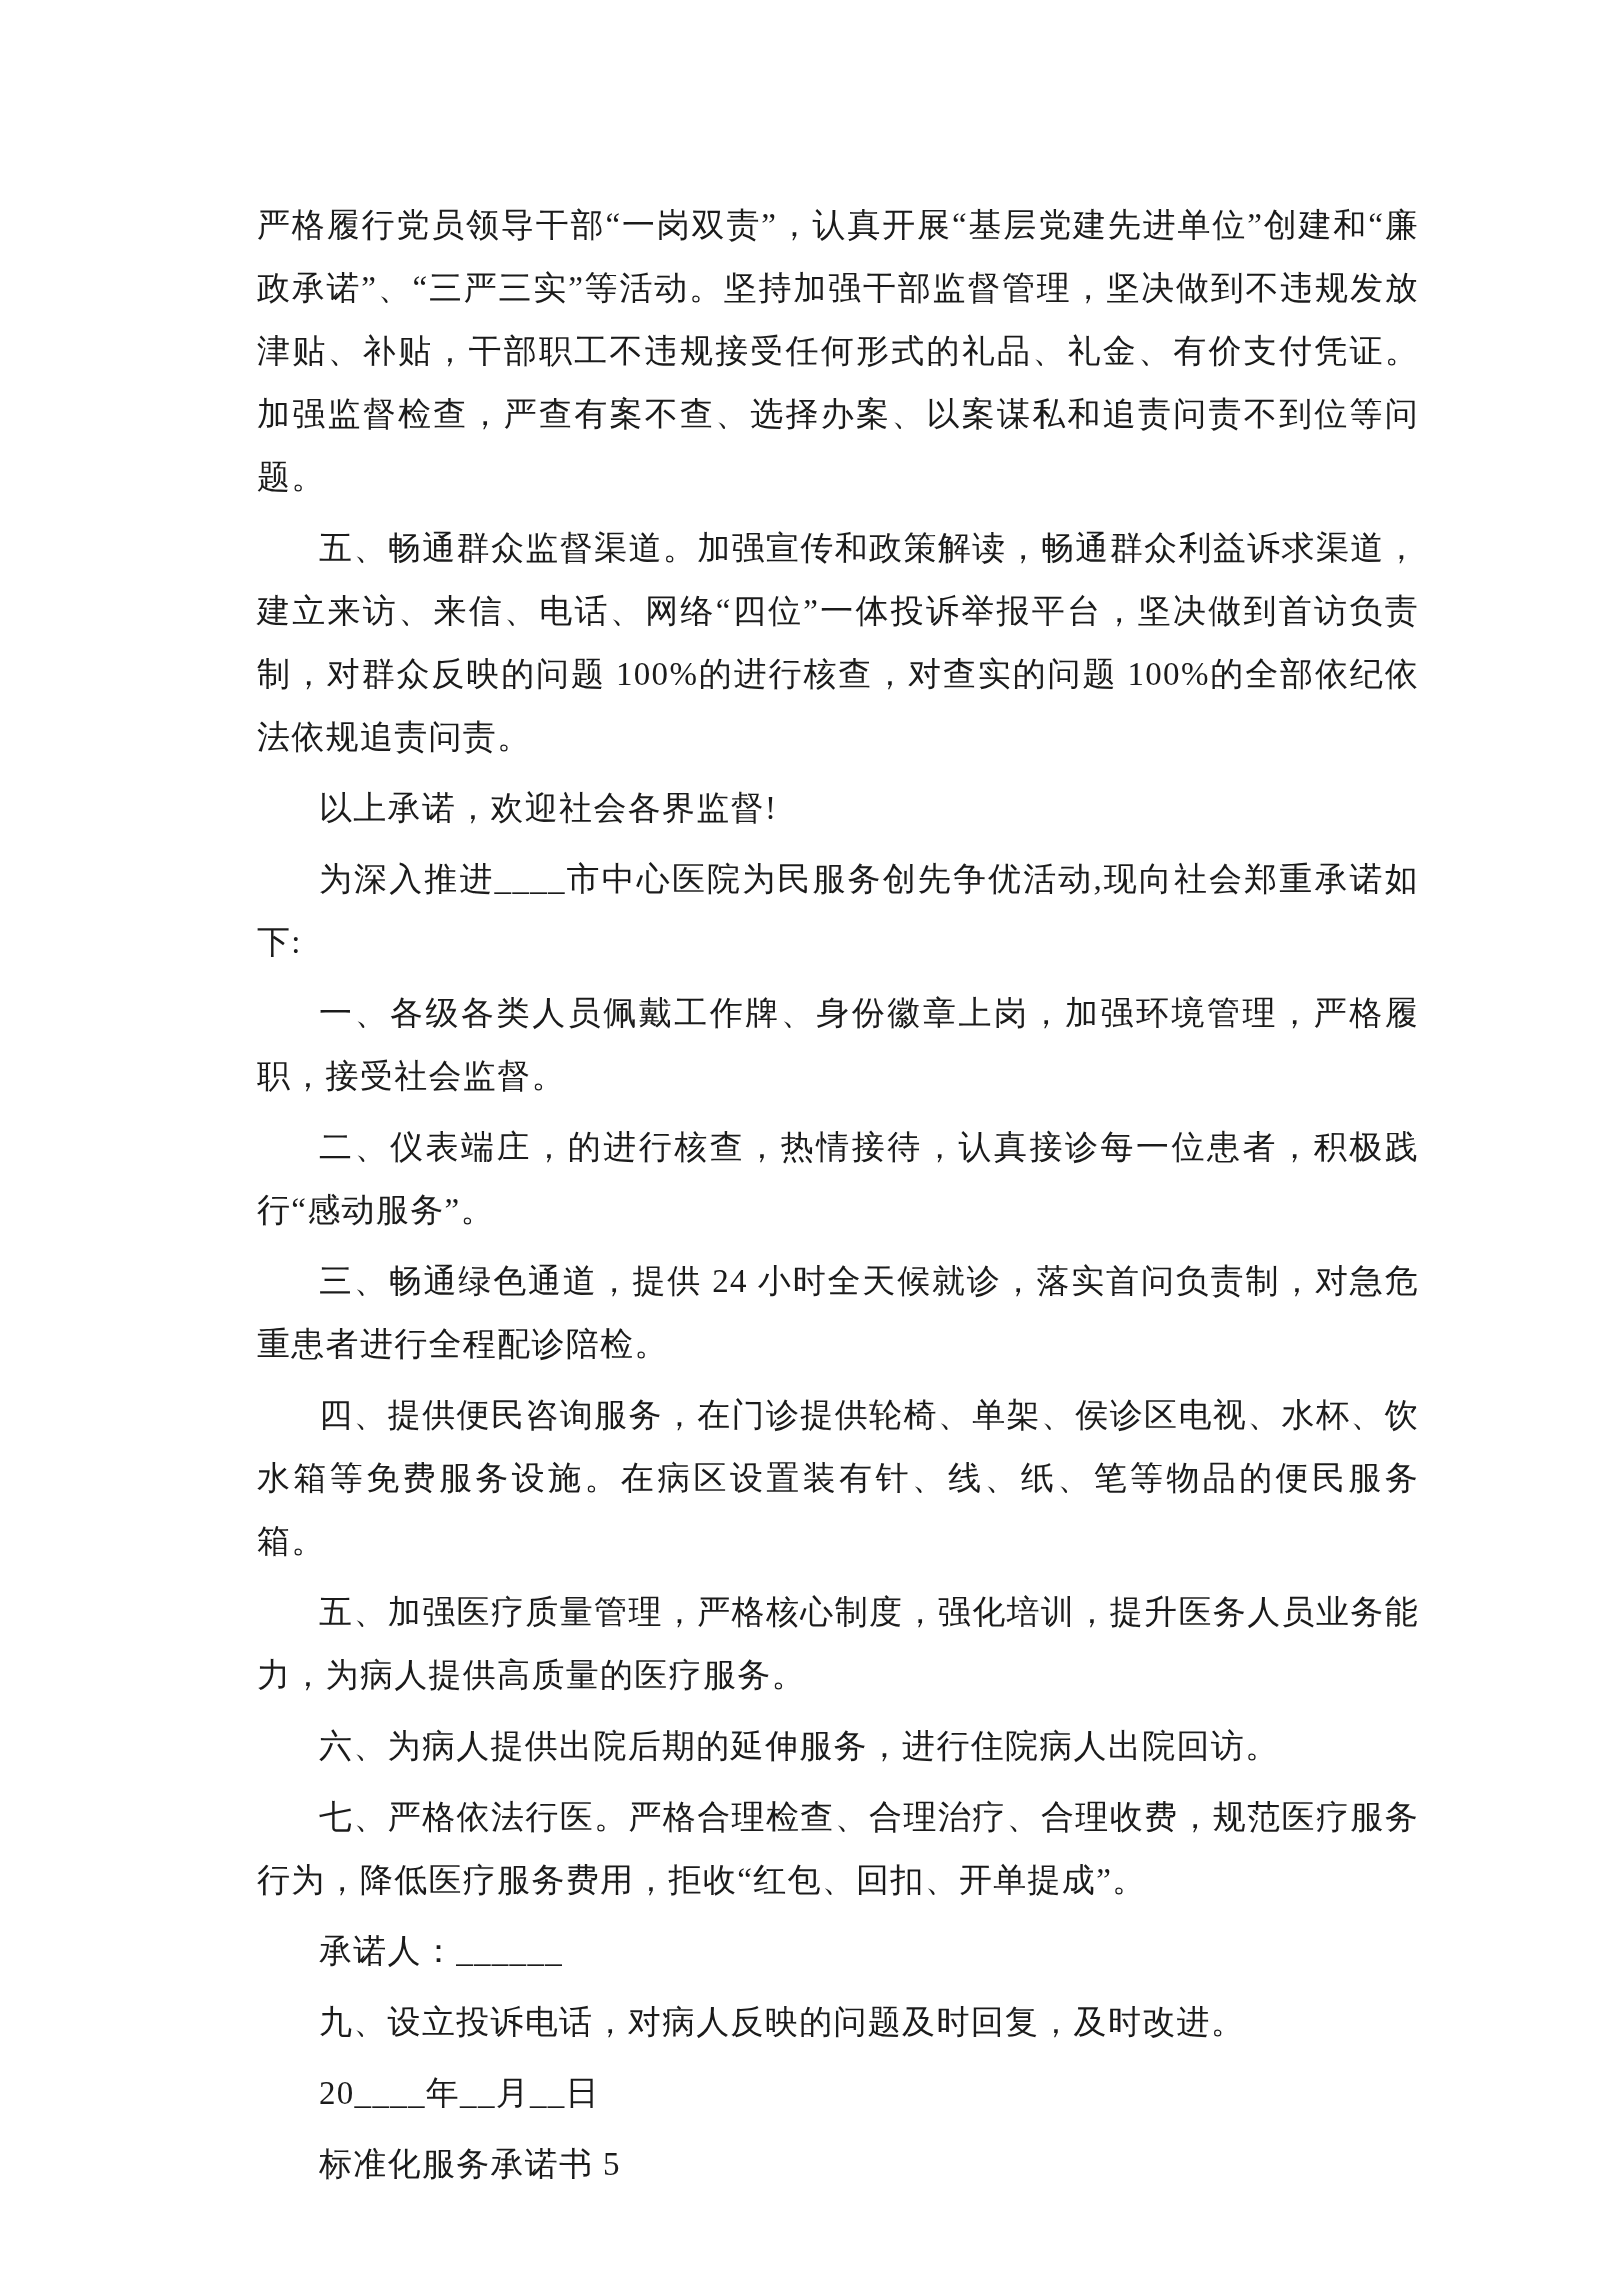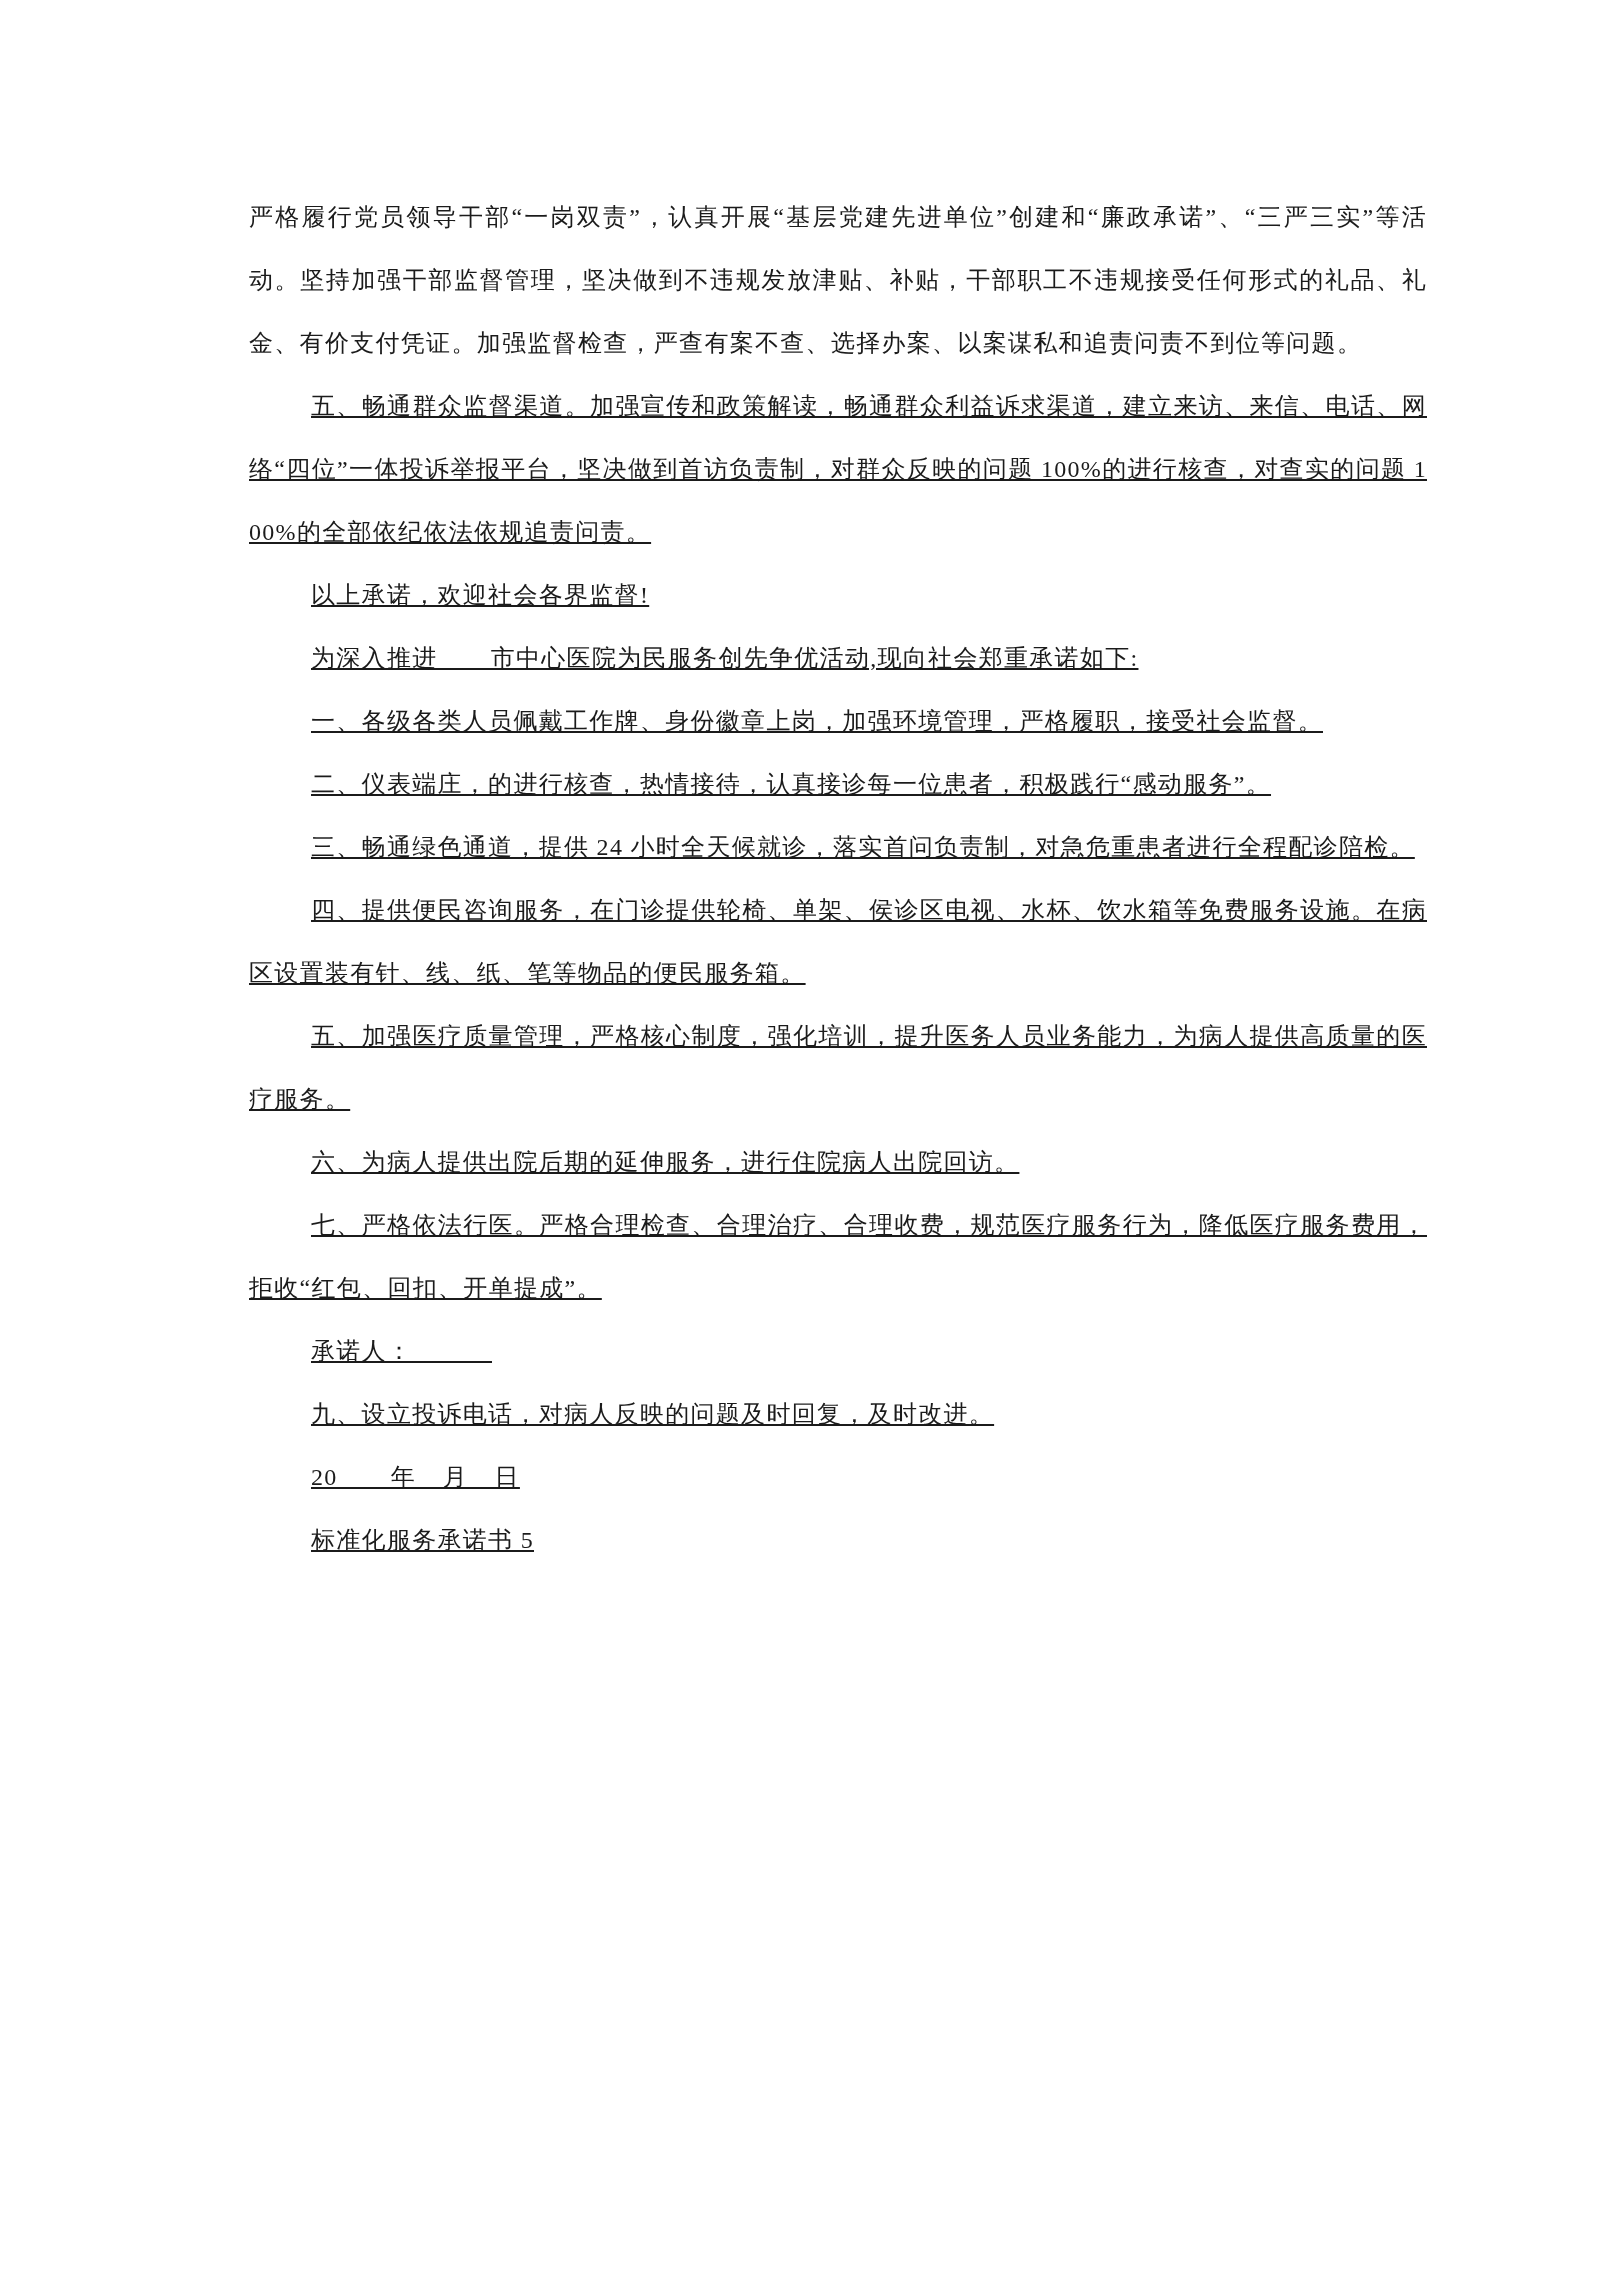--- a/index.html
+++ b/index.html
@@ -12,30 +12,29 @@
     height: 2295px;
     background: #ffffff;
     box-sizing: border-box;
     padding: 186px 196px 0 249px;
     margin: 0 auto;
     font-family: "Liberation Serif", "DejaVu Serif", serif;
     color: #1b1b1b;
     overflow: hidden;
   }
   .doc p {
-    margin: 0;
-    font-size: 24px;
+    margin: 8px;
+    font-size: 33px;
     line-height: 63px;
     text-align: justify;
     letter-spacing: 1.3px;
     word-break: break-all;
   }
   .doc p.indent {
     text-indent: 62px;
-    text-decoration: underline;
   }
 </style>
 </head>
 <body>
 
 <div class="page">
   <div class="doc">
     <p>严格履行党员领导干部“一岗双责”，认真开展“基层党建先进单位”创建和“廉政承诺”、“三严三实”等活动。坚持加强干部监督管理，坚决做到不违规发放津贴、补贴，干部职工不违规接受任何形式的礼品、礼金、有价支付凭证。加强监督检查，严查有案不查、选择办案、以案谋私和追责问责不到位等问题。</p>
     <p class="indent">五、畅通群众监督渠道。加强宣传和政策解读，畅通群众利益诉求渠道，建立来访、来信、电话、网络“四位”一体投诉举报平台，坚决做到首访负责制，对群众反映的问题 100%的进行核查，对查实的问题 100%的全部依纪依法依规追责问责。</p>
     <p class="indent">以上承诺，欢迎社会各界监督!</p>

